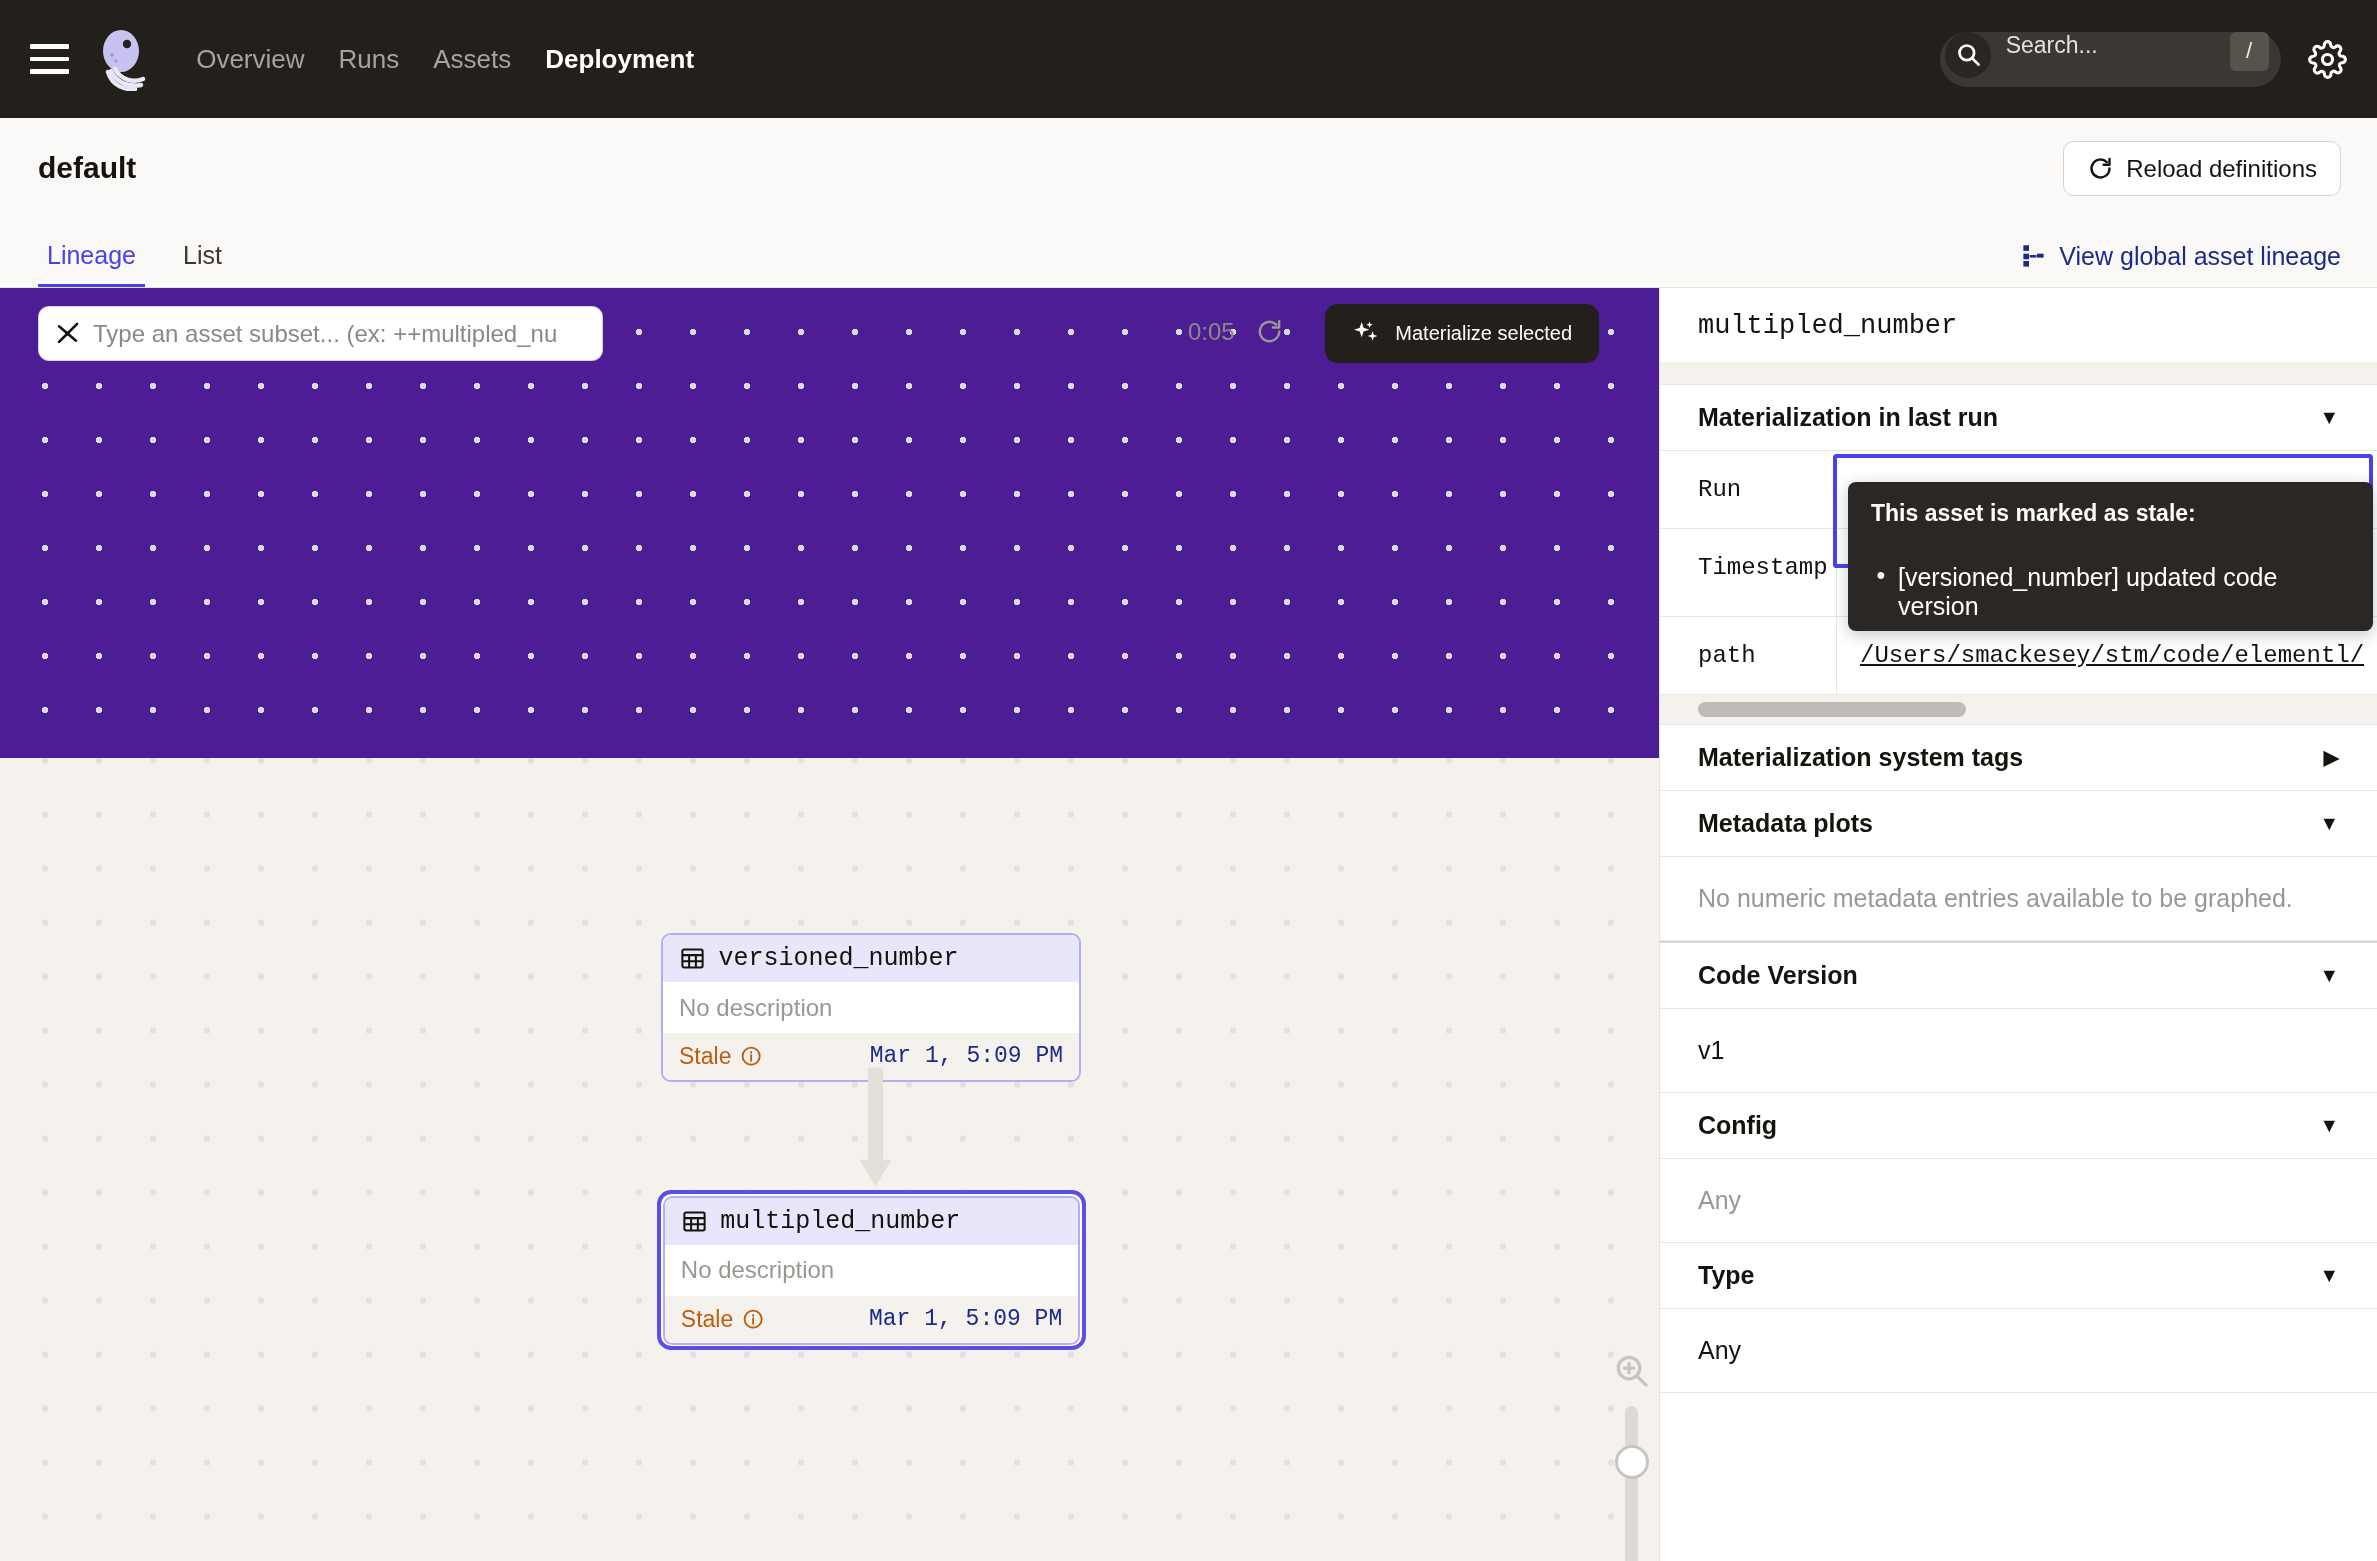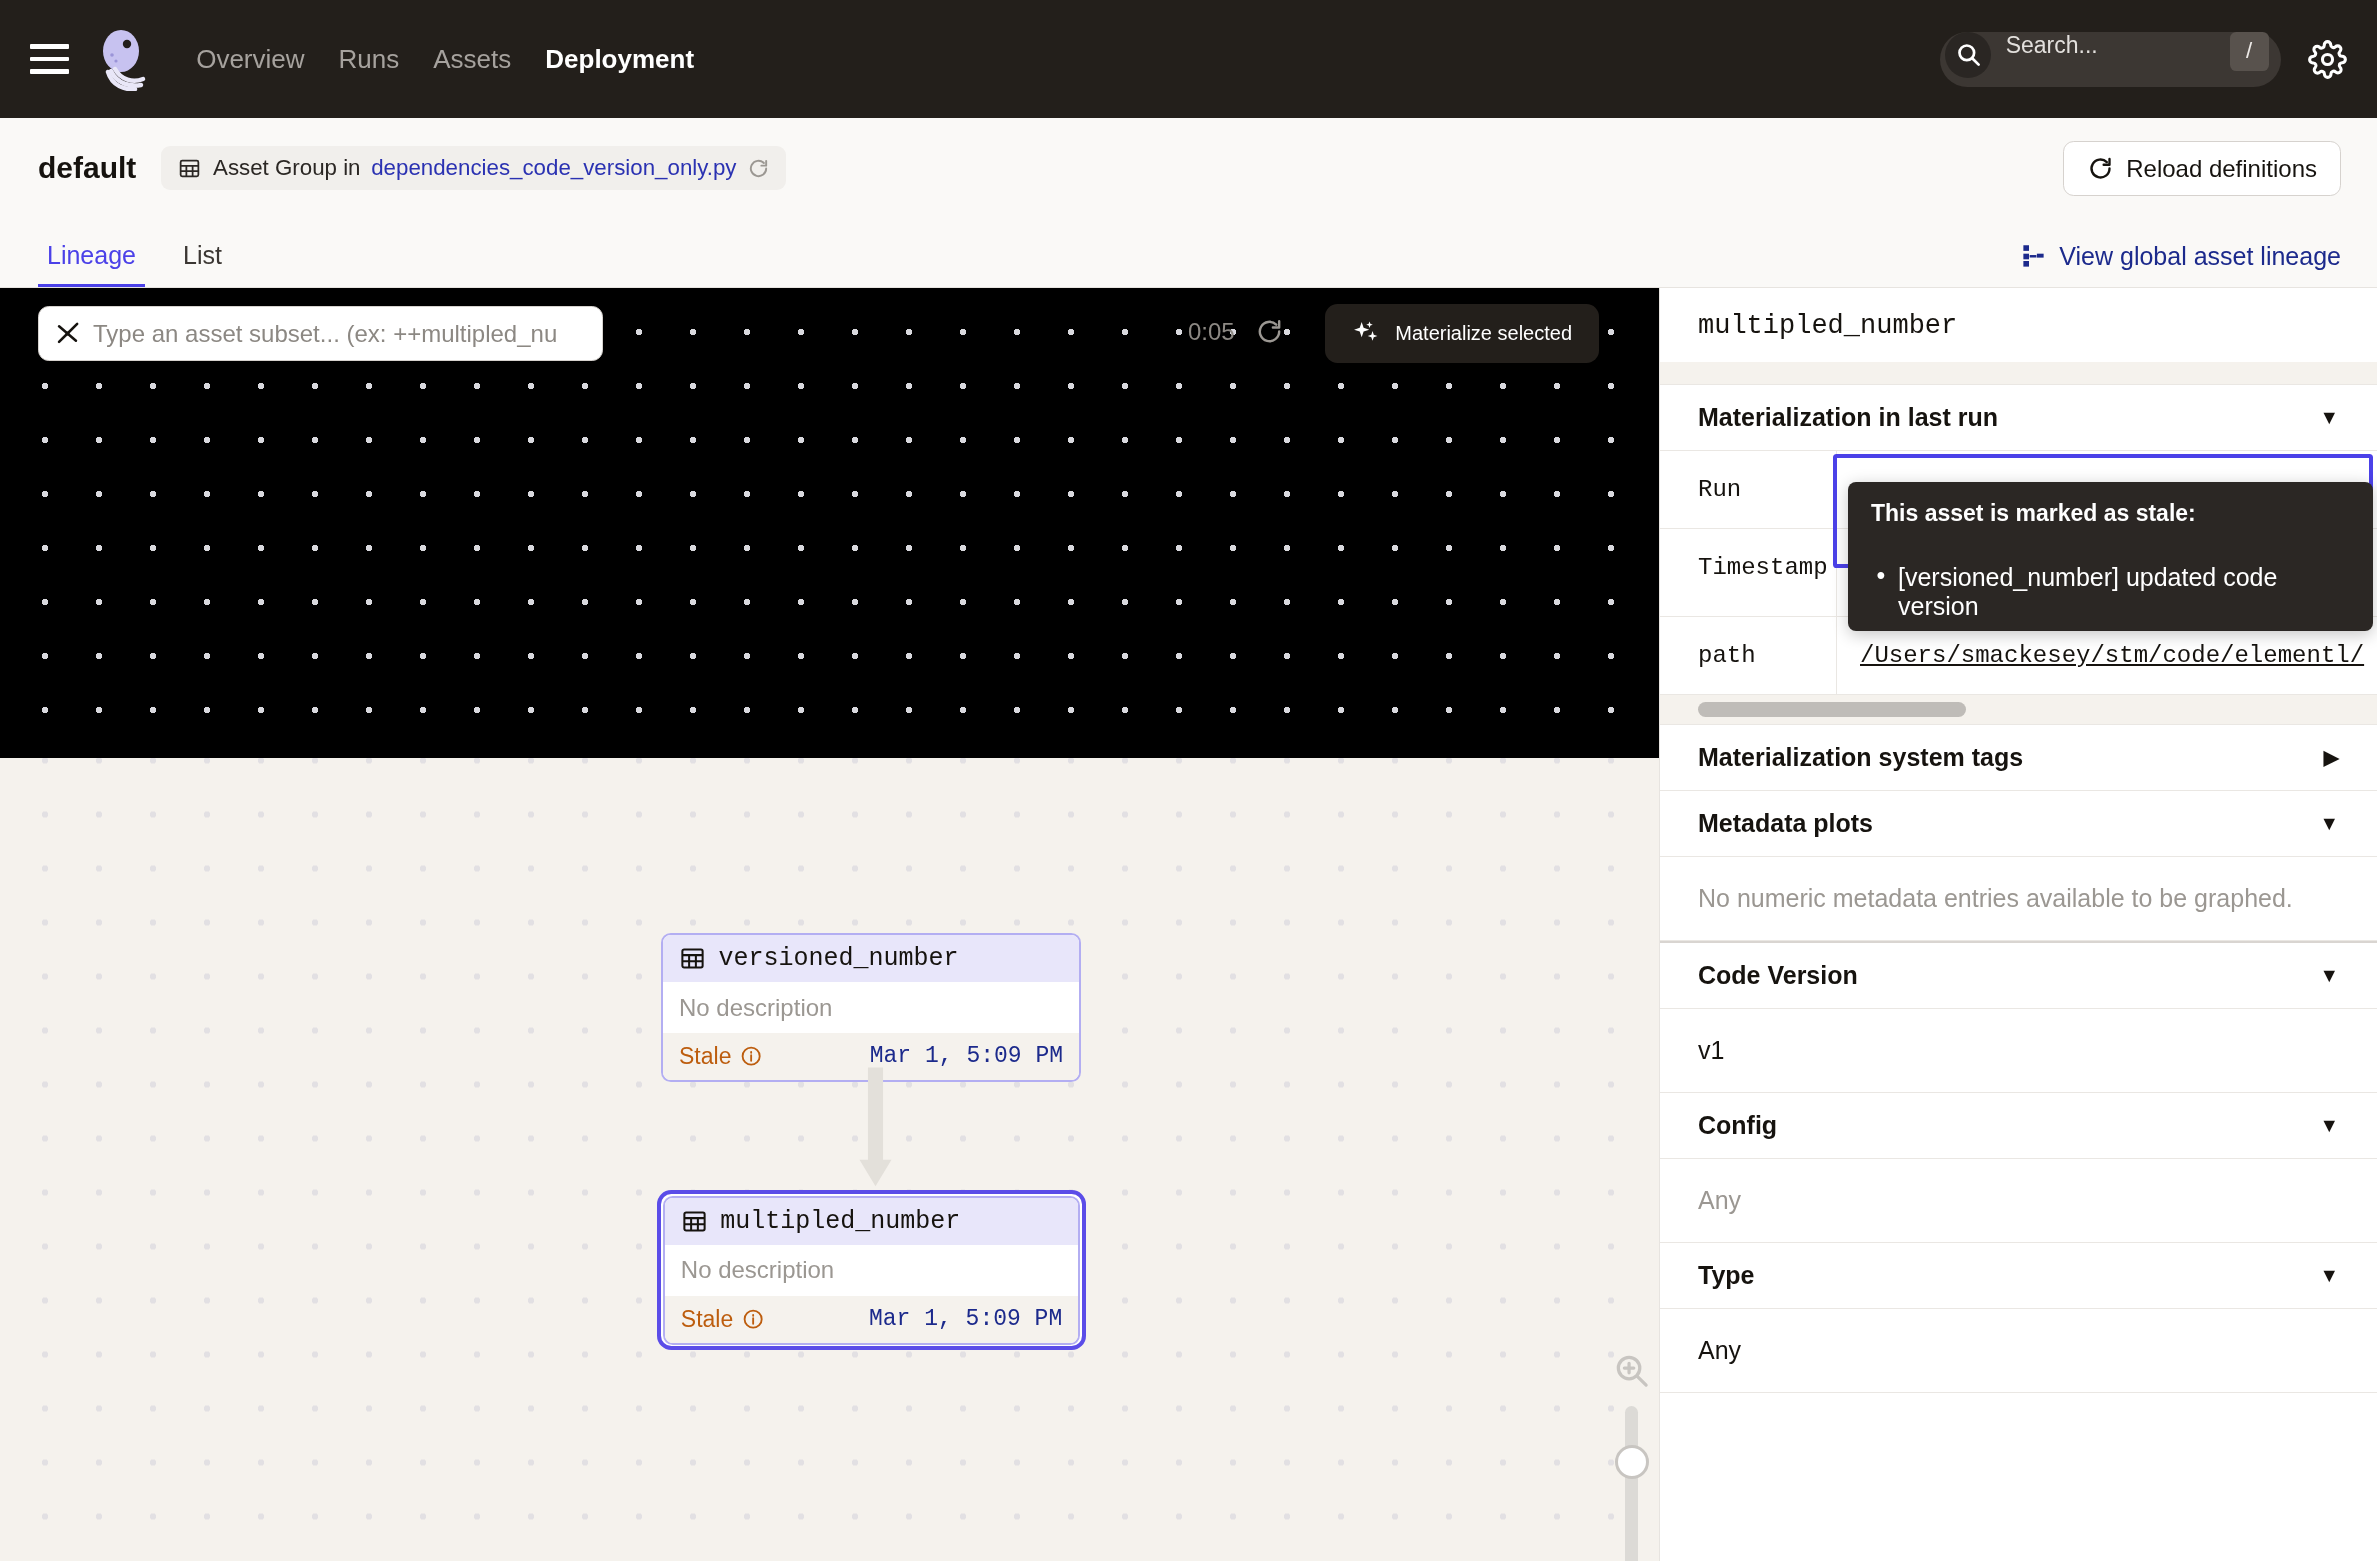--- a/index.html
+++ b/index.html
@@ -67,21 +67,21 @@
   .tab.active { color: #4B41E8; border-bottom-color: #4B41E8; font-weight: 500; }
   .global-lineage {
     position: absolute; right: 36px; bottom: 16px;
     display: flex; align-items: center; gap: 12.5px; color: #1C2A8C; font-size: 25px; cursor: pointer;
   }
 
   
   .body { flex: 1; display: flex; min-height: 0; }
 
   
-  .graphpane { position: relative; width: 1659px; flex: none; background: #000000; overflow: hidden; }
+  .graphpane { position: relative; width: 1659px; flex: none; background: #4c1d95; overflow: hidden; }
   .dotgrid {
     position: absolute; inset: 0;
     background-image: radial-gradient(circle, #D9D9DE 3px, transparent 3.2px);
     background-size: 54px 54px; background-position: 18px 17px;
   }
   .beigeband { position: absolute; left: 0; right: 0; top: 470px; bottom: 0; background: #F5F2ED; }
   .dotgrid2 {
     position: absolute; left: 0; right: 0; top: 470px; bottom: 0;
     background-image: radial-gradient(circle, #E2E0E3 3px, transparent 3.2px);
     background-size: 54px 54px; background-position: 18px 29.5px;
@@ -209,32 +209,20 @@
       </div>
       <svg class="gear" viewBox="0 0 24 24" fill="none" stroke="#FFFFFF" stroke-width="1.9">
         <circle cx="12" cy="12" r="3.1"></circle>
         <path d="M19.4 15a1.6 1.6 0 0 0 .32 1.77l.06.06a2 2 0 1 1-2.83 2.83l-.06-.06a1.6 1.6 0 0 0-1.77-.32 1.6 1.6 0 0 0-1 1.47V21a2 2 0 1 1-4 0v-.09A1.6 1.6 0 0 0 9.09 19.4a1.6 1.6 0 0 0-1.77.32l-.06.06a2 2 0 1 1-2.83-2.83l.06-.06a1.6 1.6 0 0 0 .32-1.77 1.6 1.6 0 0 0-1.47-1H3a2 2 0 1 1 0-4h.09A1.6 1.6 0 0 0 4.6 9.09a1.6 1.6 0 0 0-.32-1.77l-.06-.06a2 2 0 1 1 2.83-2.83l.06.06a1.6 1.6 0 0 0 1.77.32H9a1.6 1.6 0 0 0 1-1.47V3a2 2 0 1 1 4 0v.09a1.6 1.6 0 0 0 1 1.47 1.6 1.6 0 0 0 1.77-.32l.06-.06a2 2 0 1 1 2.83 2.83l-.06.06a1.6 1.6 0 0 0-.32 1.77V9a1.6 1.6 0 0 0 1.47 1H21a2 2 0 1 1 0 4h-.09a1.6 1.6 0 0 0-1.47 1z"></path>
       </svg>
     </div>
   </div>
 
   <div class="pagehead">
     <span class="deployment-title">default</span>
-    <span class="grouppill">
-      <svg width="25" height="25" viewBox="0 0 24 24" fill="none" stroke="#2B2724" stroke-width="1.7">
-        <rect x="3.5" y="4.5" width="17" height="15" rx="1.5"></rect>
-        <path d="M3.5 9.5h17M3.5 14.5h17M9 9.5v10M15 9.5v10"></path>
-      </svg>
-      <span>Asset Group in</span>
-      <span class="link">dependencies_code_version_only.py</span>
-      <svg width="23" height="23" viewBox="0 0 24 24" fill="none" stroke="#9B9792" stroke-width="2">
-        <path d="M20 12a8 8 0 1 1-2.4-5.7" stroke-linecap="round"></path>
-          <path d="M20 4v5h-5" stroke-linecap="round" stroke-linejoin="round"></path>
-      </svg>
-    </span>
     <div class="reload-btn">
       <svg width="27" height="27" viewBox="0 0 24 24" fill="none" stroke="#16130F" stroke-width="2.1">
         <path d="M20 12a8 8 0 1 1-2.4-5.7" stroke-linecap="round"></path>
           <path d="M20 3.5v5.2h-5.2" stroke-linecap="round" stroke-linejoin="round"></path>
       </svg>
       <span>Reload definitions</span>
     </div>
   </div>
 
   <div class="tabsrow">

